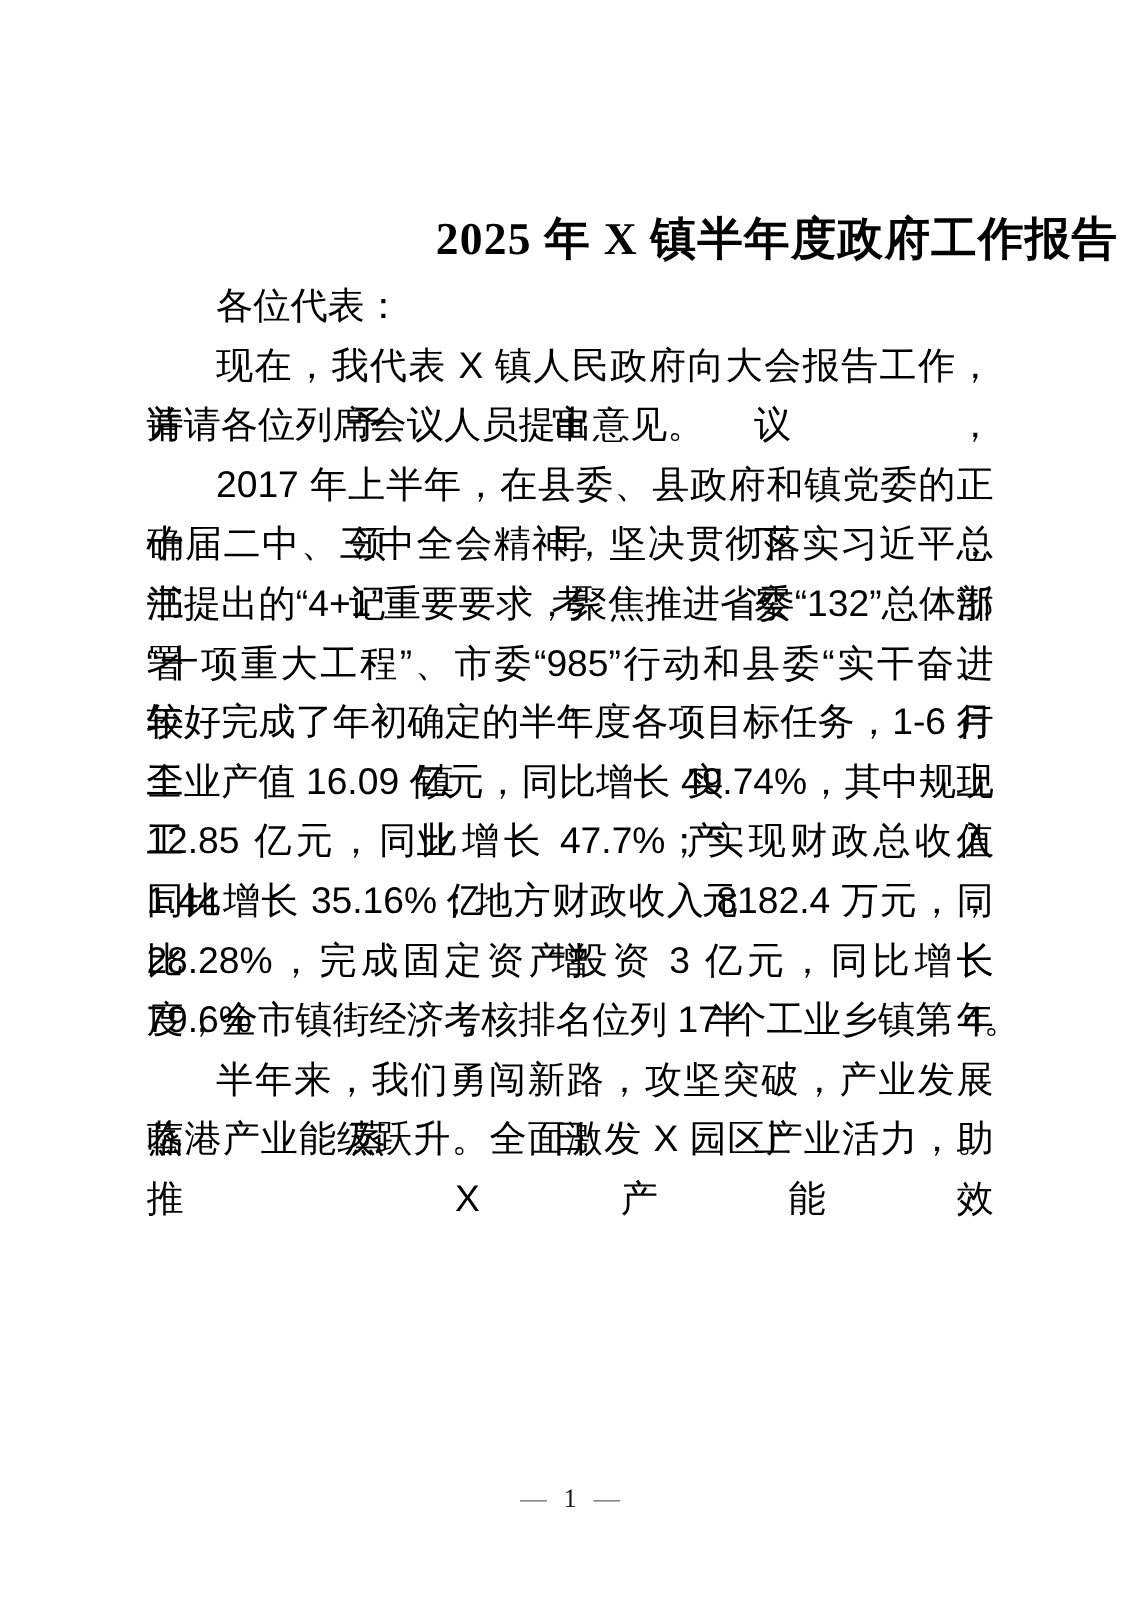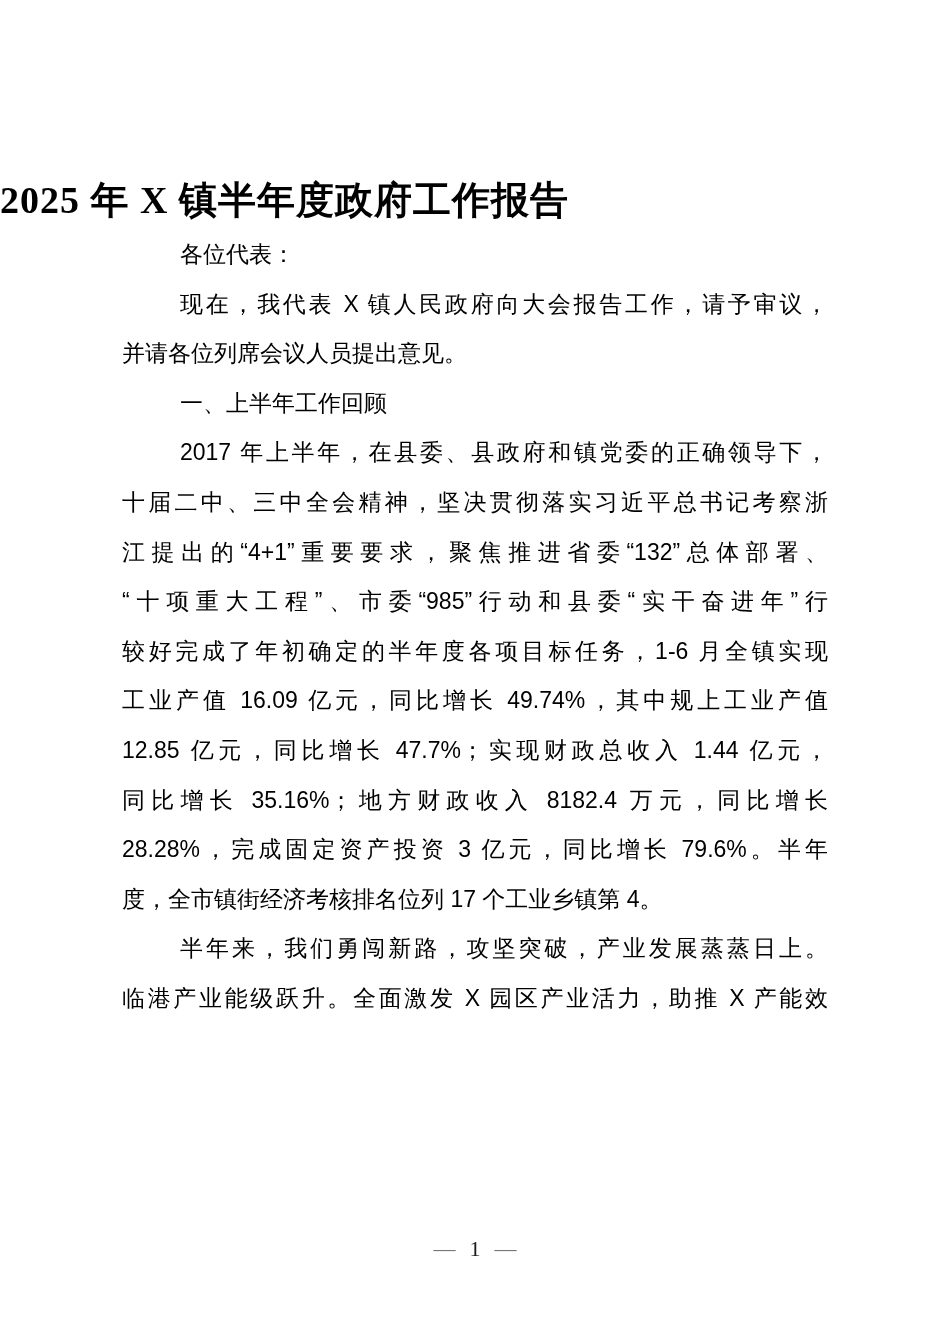--- a/index.html
+++ b/index.html
@@ -14,36 +14,36 @@
     background: #ffffff;
     color: #000000;
     overflow: hidden;
     font-family: "Liberation Sans", "DejaVu Sans", sans-serif;
   }
   .doc-title {
     position: absolute;
     top: 170px;
     left: 0;
     width: 932px;
-    text-align: left;
+    text-align: right;
     font-family: "Liberation Serif", "DejaVu Serif", serif;
     font-weight: bold;
     font-size: 38px;
     line-height: 60px;
     letter-spacing: 1px;
     white-space: nowrap;
   }
   .doc-body {
     position: absolute;
     top: 230px;
     left: 122px;
     width: 706px;
   }
   .line {
-    font-size: 23px;
+    font-size: 31px;
     line-height: 49.6px;
     height: 49.6px;
     text-align: left;
     white-space: nowrap;
   }
   .line.justify {
     white-space: normal;
     text-align: justify;
     text-align-last: justify;
     text-justify: inter-character;
@@ -75,21 +75,20 @@
 <body>
 
 <div class="page">
 
   <div class="doc-title">2025 年 X 镇半年度政府工作报告</div>
 
   <div class="doc-body" id="body-lines">
       <div class="line indent">各位代表：</div>
       <div class="line indent justify">现在，我代表 X 镇人民政府向大会报告工作，请予审议，</div>
       <div class="line">并请各位列席会议人员提出意见。</div>
-      <div class="line indent">一、上半年工作回顾</div>
       <div class="line indent justify">2017 年上半年，在县委、县政府和镇党委的正确领导下，</div>
       <div class="line justify">十届二中、三中全会精神，坚决贯彻落实习近平总书记考察浙</div>
       <div class="line justify">江提出的“4+1”重要要求，聚焦推进省委“132”总体部署、</div>
       <div class="line justify">“十项重大工程”、市委“985”行动和县委“实干奋进年”行</div>
       <div class="line justify">较好完成了年初确定的半年度各项目标任务，1-6 月全镇实现</div>
       <div class="line justify">工业产值 16.09 亿元，同比增长 49.74%，其中规上工业产值</div>
       <div class="line justify">12.85 亿元，同比增长 47.7%；实现财政总收入 1.44 亿元，</div>
       <div class="line justify">同比增长 35.16%；地方财政收入 8182.4 万元，同比增长</div>
       <div class="line justify">28.28%，完成固定资产投资 3 亿元，同比增长 79.6%。半年</div>
       <div class="line">度，全市镇街经济考核排名位列 17 个工业乡镇第 4。</div>

